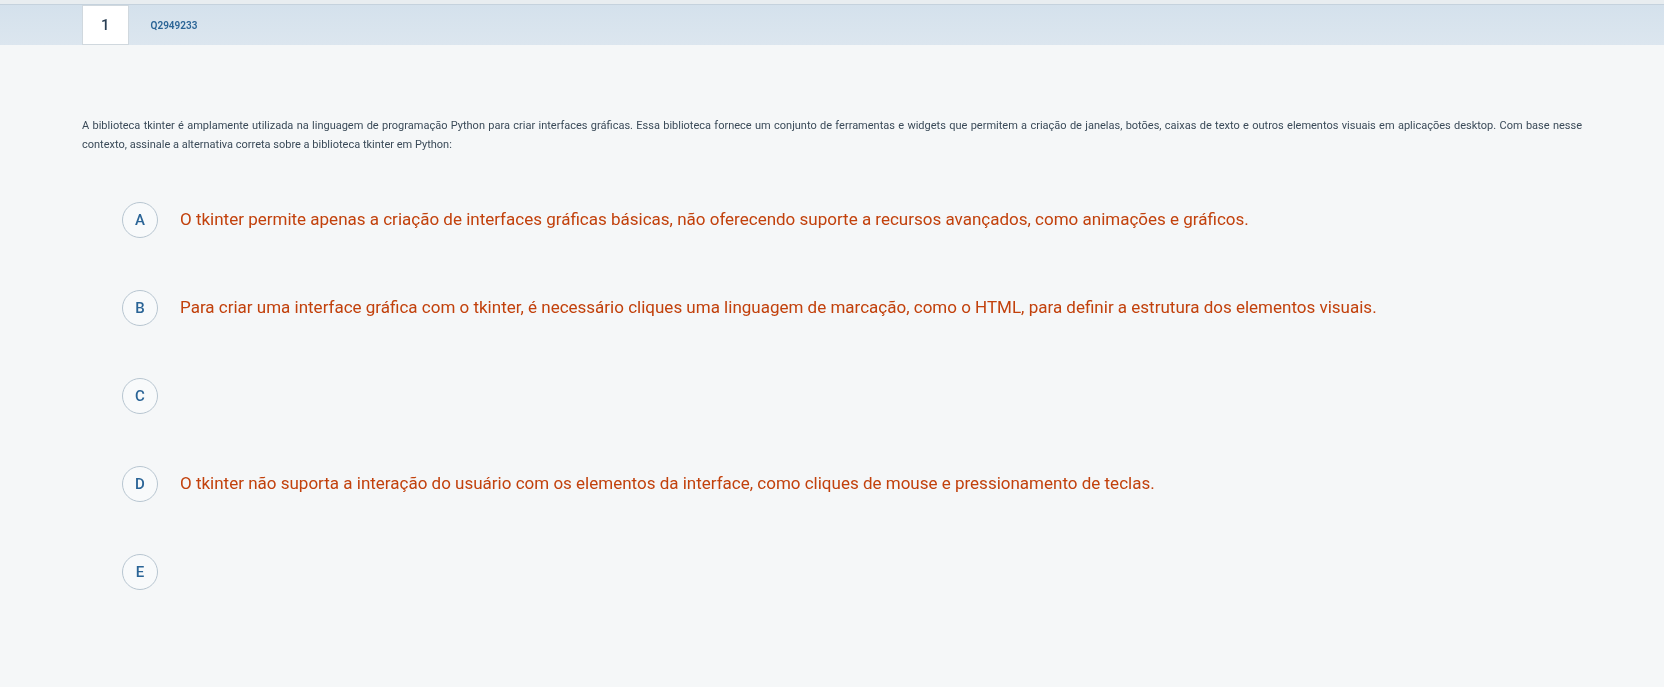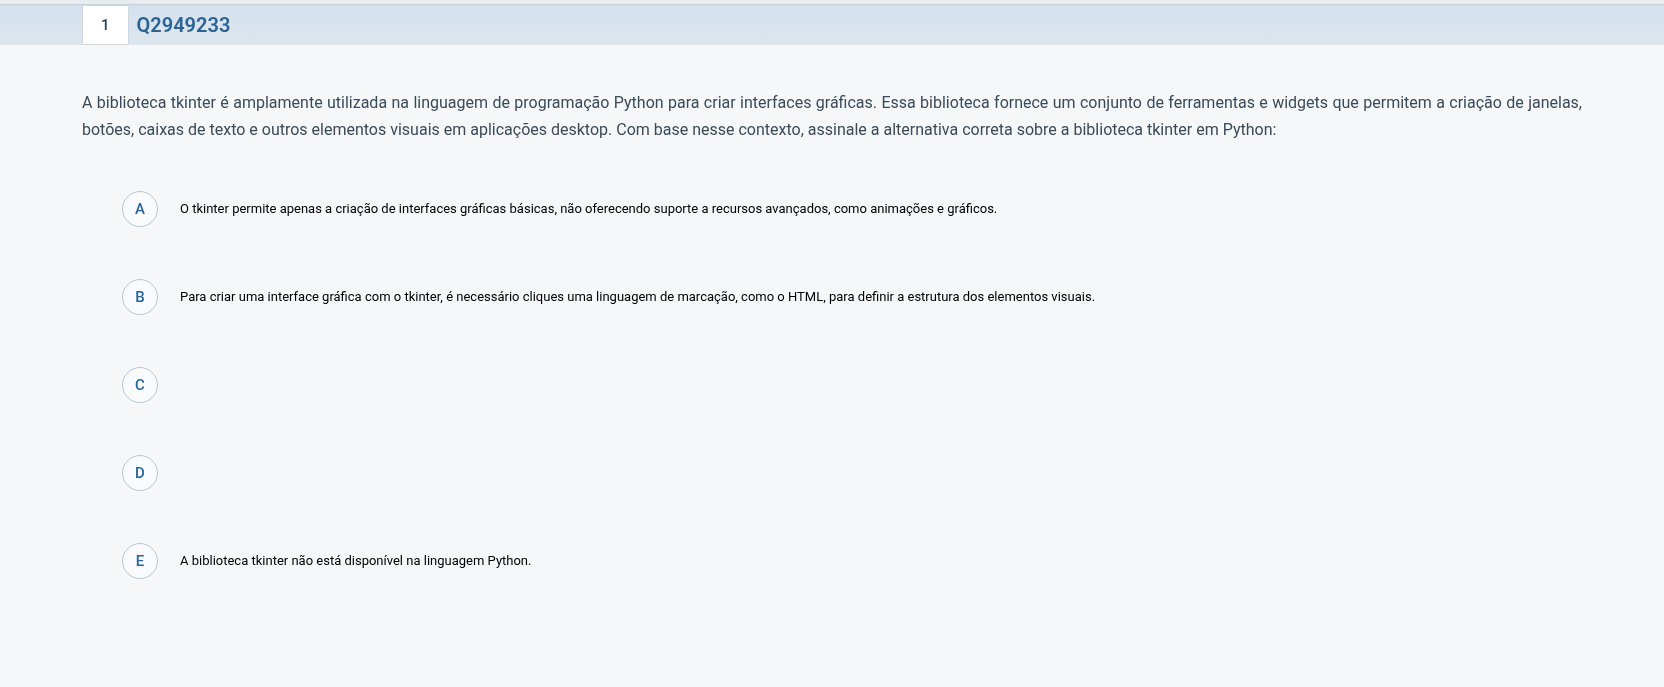--- a/index.html
+++ b/index.html
@@ -32,33 +32,34 @@
       background: #ffffff;
       border: 1px solid #d0d8de;
       padding: 10px 18px;
       font-size: 15px;
       color: #2a3f54;
       font-weight: 500;
       margin-left: 82px;
     }
     .question-id {
       color: #2a6496;
-      font-size: 20px;
+      font-size: 10px;
       font-weight: 600;
-      padding-left: 8px;
+      padding-left: 22px;
     }
     .question-body {
       padding: 44px 82px 20px 82px;
     }
     .question-text {
       color: #3a4a58;
-      font-size: 16px;
+      font-size: 11px;
       line-height: 1.7;
       text-align: justify;
       margin-bottom: 48px;
+      margin-top: 28px;
     }
     .options-list {
       display: flex;
       flex-direction: column;
       gap: 52px;
       padding-left: 40px;
     }
     .option-row {
       display: flex;
       align-items: center;
@@ -73,22 +74,22 @@
       background: #f8fafb;
       display: flex;
       align-items: center;
       justify-content: center;
       color: #2a6496;
       font-size: 15px;
       font-weight: 500;
       flex-shrink: 0;
     }
     .option-text {
-      color: #000000;
-      font-size: 13px;
+      color: #c2410c;
+      font-size: 17px;
       line-height: 1.4;
     }
   </style>
 </head>
 <body>
 
 <div class="container">
 
   <div class="question-header">
     <div class="question-number-box">1</div>
@@ -109,23 +110,23 @@
         <div class="option-letter">B</div>
         <div class="option-text">Para criar uma interface gráfica com o tkinter, é necessário cliques uma linguagem de marcação, como o HTML, para definir a estrutura dos elementos visuais.</div>
       </div>
 
       <div class="option-row">
         <div class="option-letter">C</div>
       </div>
 
       <div class="option-row">
         <div class="option-letter">D</div>
+        <div class="option-text">O tkinter não suporta a interação do usuário com os elementos da interface, como cliques de mouse e pressionamento de teclas.</div>
       </div>
 
       <div class="option-row">
         <div class="option-letter">E</div>
-        <div class="option-text">A biblioteca tkinter não está disponível na linguagem Python.</div>
       </div>
 
     </div>
   </div>
 
 </div>
 
 </body></html>

